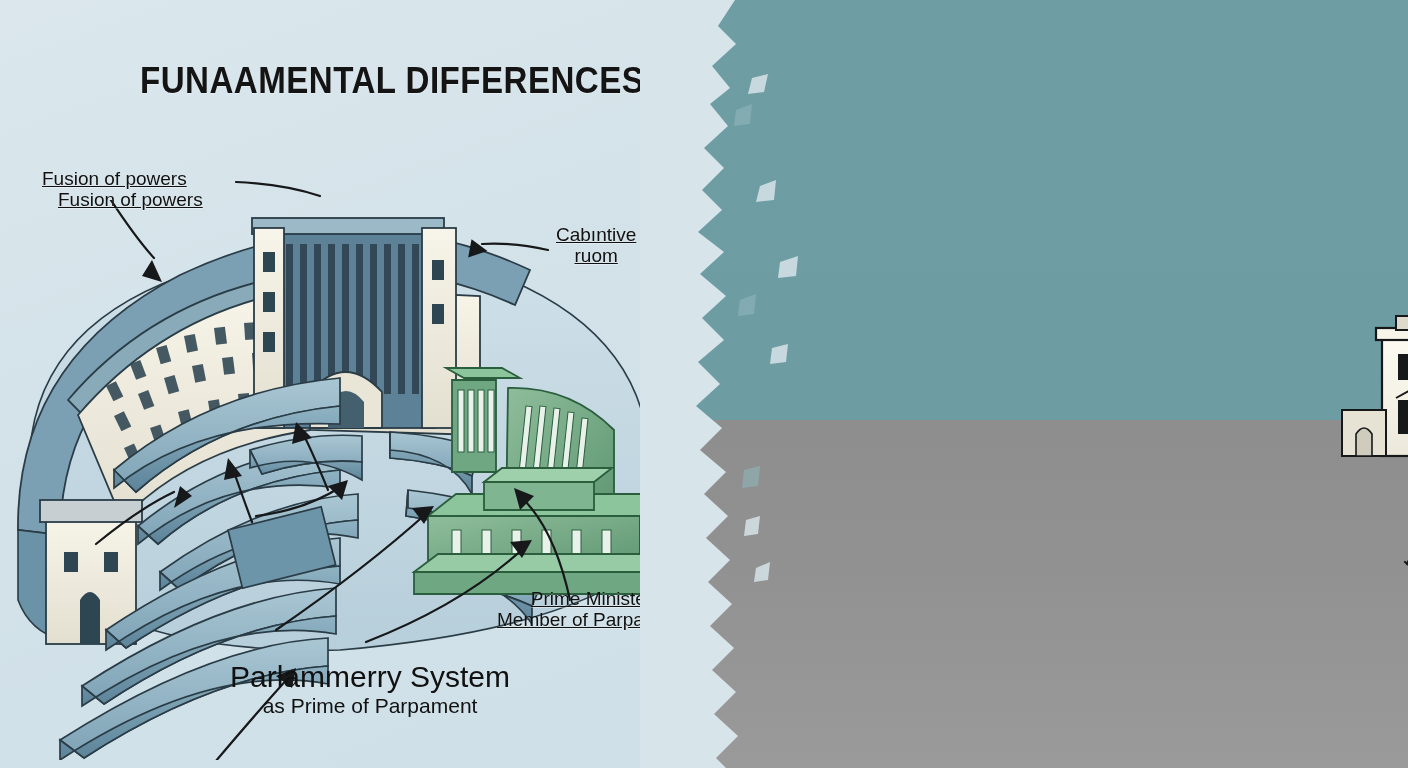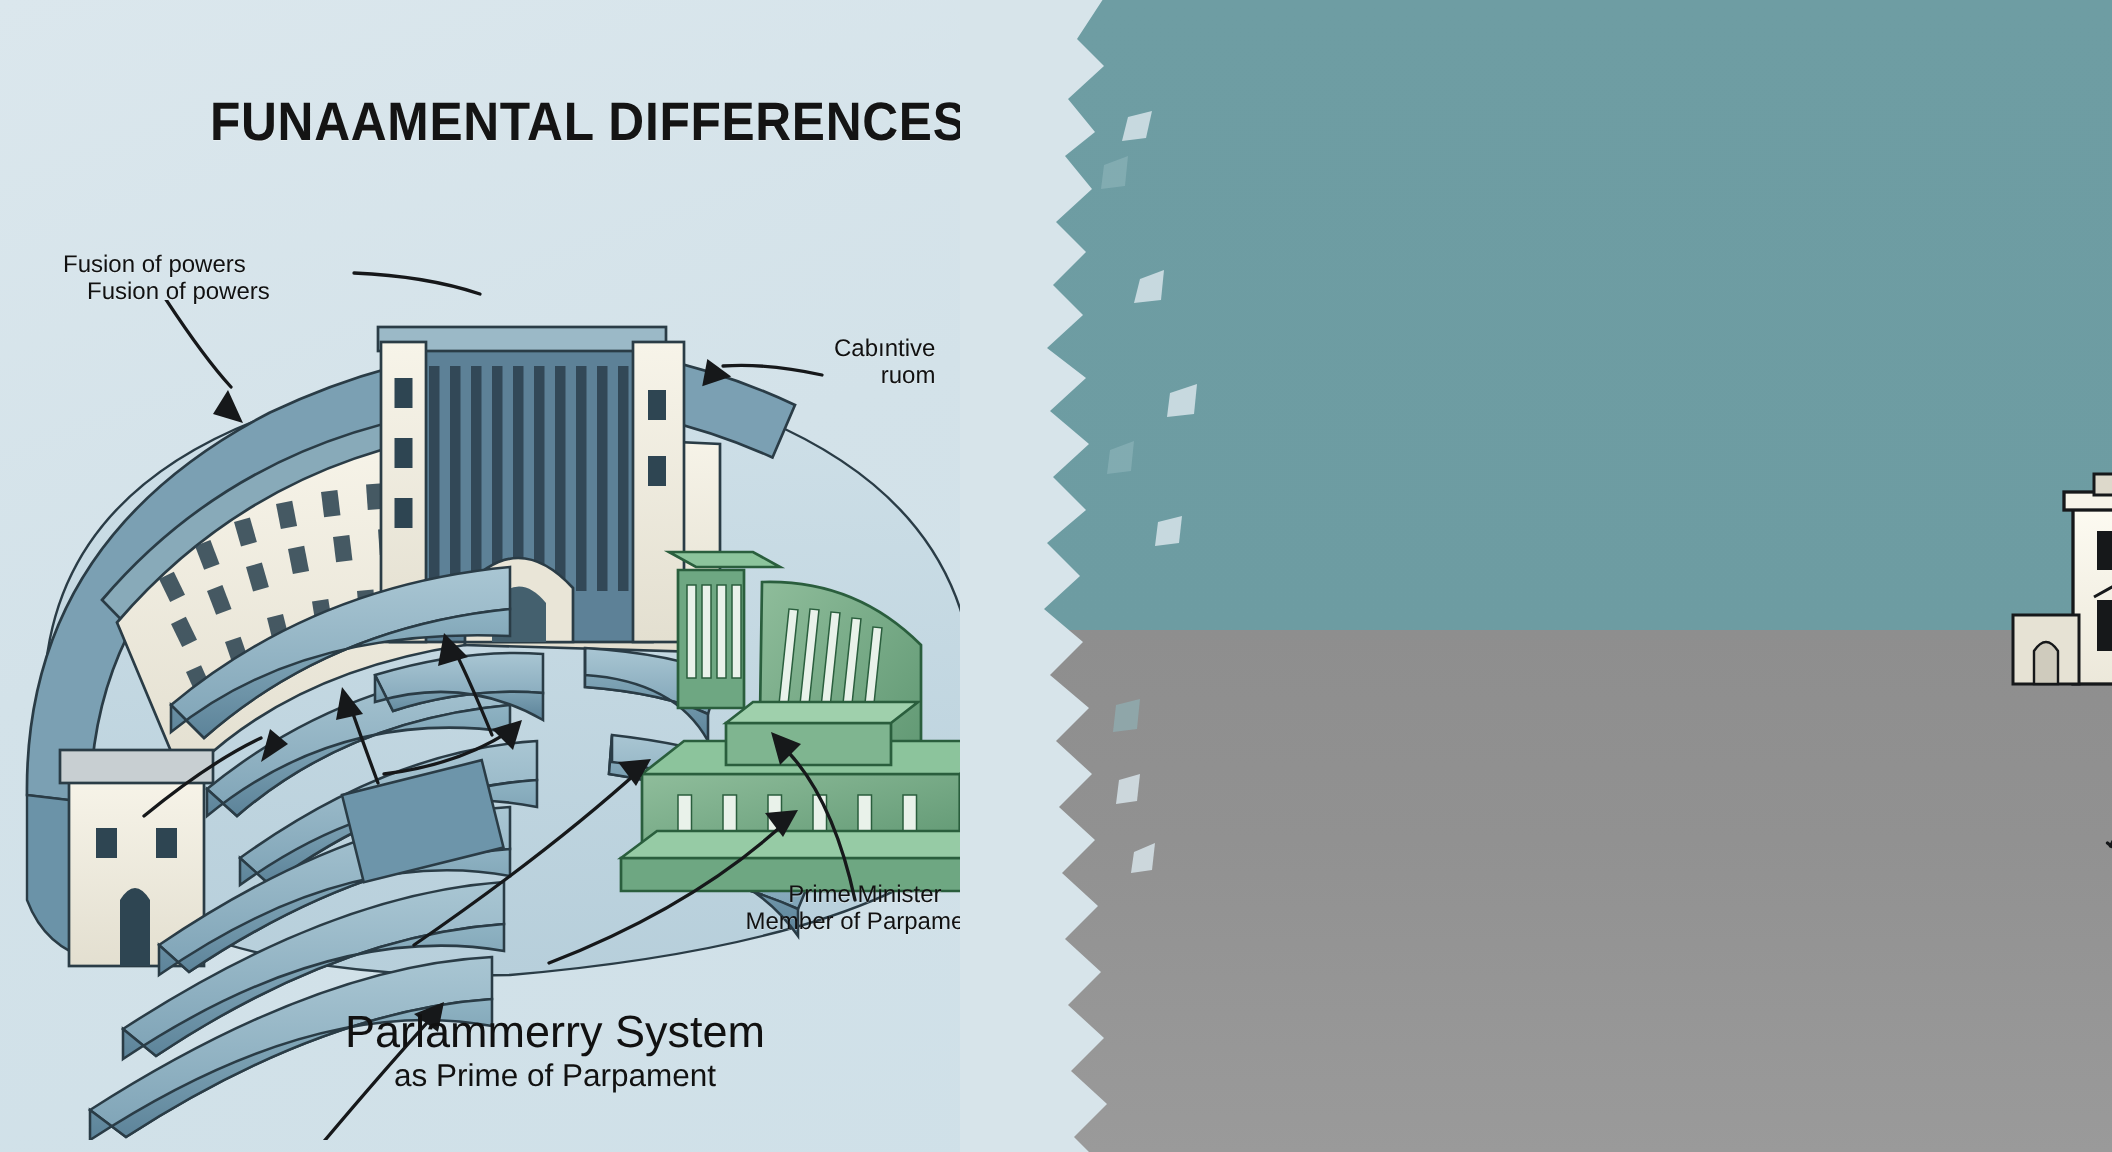--- a/index.html
+++ b/index.html
@@ -34,34 +34,34 @@
     white-space:nowrap;
   }
   #title-left{
     left:140px;top:60px;font-size:36px;color:#141414;
     transform:scaleX(.92);transform-origin:left center;
     text-shadow:0 1px 0 rgba(255,255,255,.35);
   }
 
   
   .label{
-    position:absolute;color:#111;font-size:16px;line-height:1.12;
-    white-space:nowrap;text-shadow:0 1px 0 rgba(255,255,255,.35);
+    position:absolute;color:#111;font-size:19px;line-height:1.12;
+    white-space:nowrap;text-shadow:0 1px 0 rgba(255,255,255,.35);text-decoration:underline;
   }
   #lbl-fusion{left:42px;top:168px;}
   #lbl-fusion .l2{padding-left:16px;display:block;}
   #lbl-cabinet{left:556px;top:224px;text-align:center;}
-  #lbl-cabinet .l2{display:block;text-align:right;}
+  #lbl-cabinet .l2{display:block;text-align:center;}
   #lbl-pm{left:497px;top:588px;text-align:center;}
   #lbl-pm .l2{display:block;}
   .caption{
     position:absolute;color:#111;text-align:center;white-space:nowrap;
   }
   #cap-left{left:230px;top:660px;}
-  #cap-left .c1{font-size:30px;line-height:1.1;display:block;margin-top:12px;}
+  #cap-left .c1{font-size:30px;line-height:1.1;display:block;}
   #cap-left .c2{font-size:21px;line-height:1.25;display:block;}
 
   svg{display:block;}
   .ink{fill:none;stroke:#16181a;stroke-width:2.2;stroke-linecap:round;stroke-linejoin:round;}
   .ink-th{fill:none;stroke:#16181a;stroke-width:2.6;stroke-linecap:round;}
   .arr{fill:#16181a;}
 </style>
 </head>
 <body>
 

